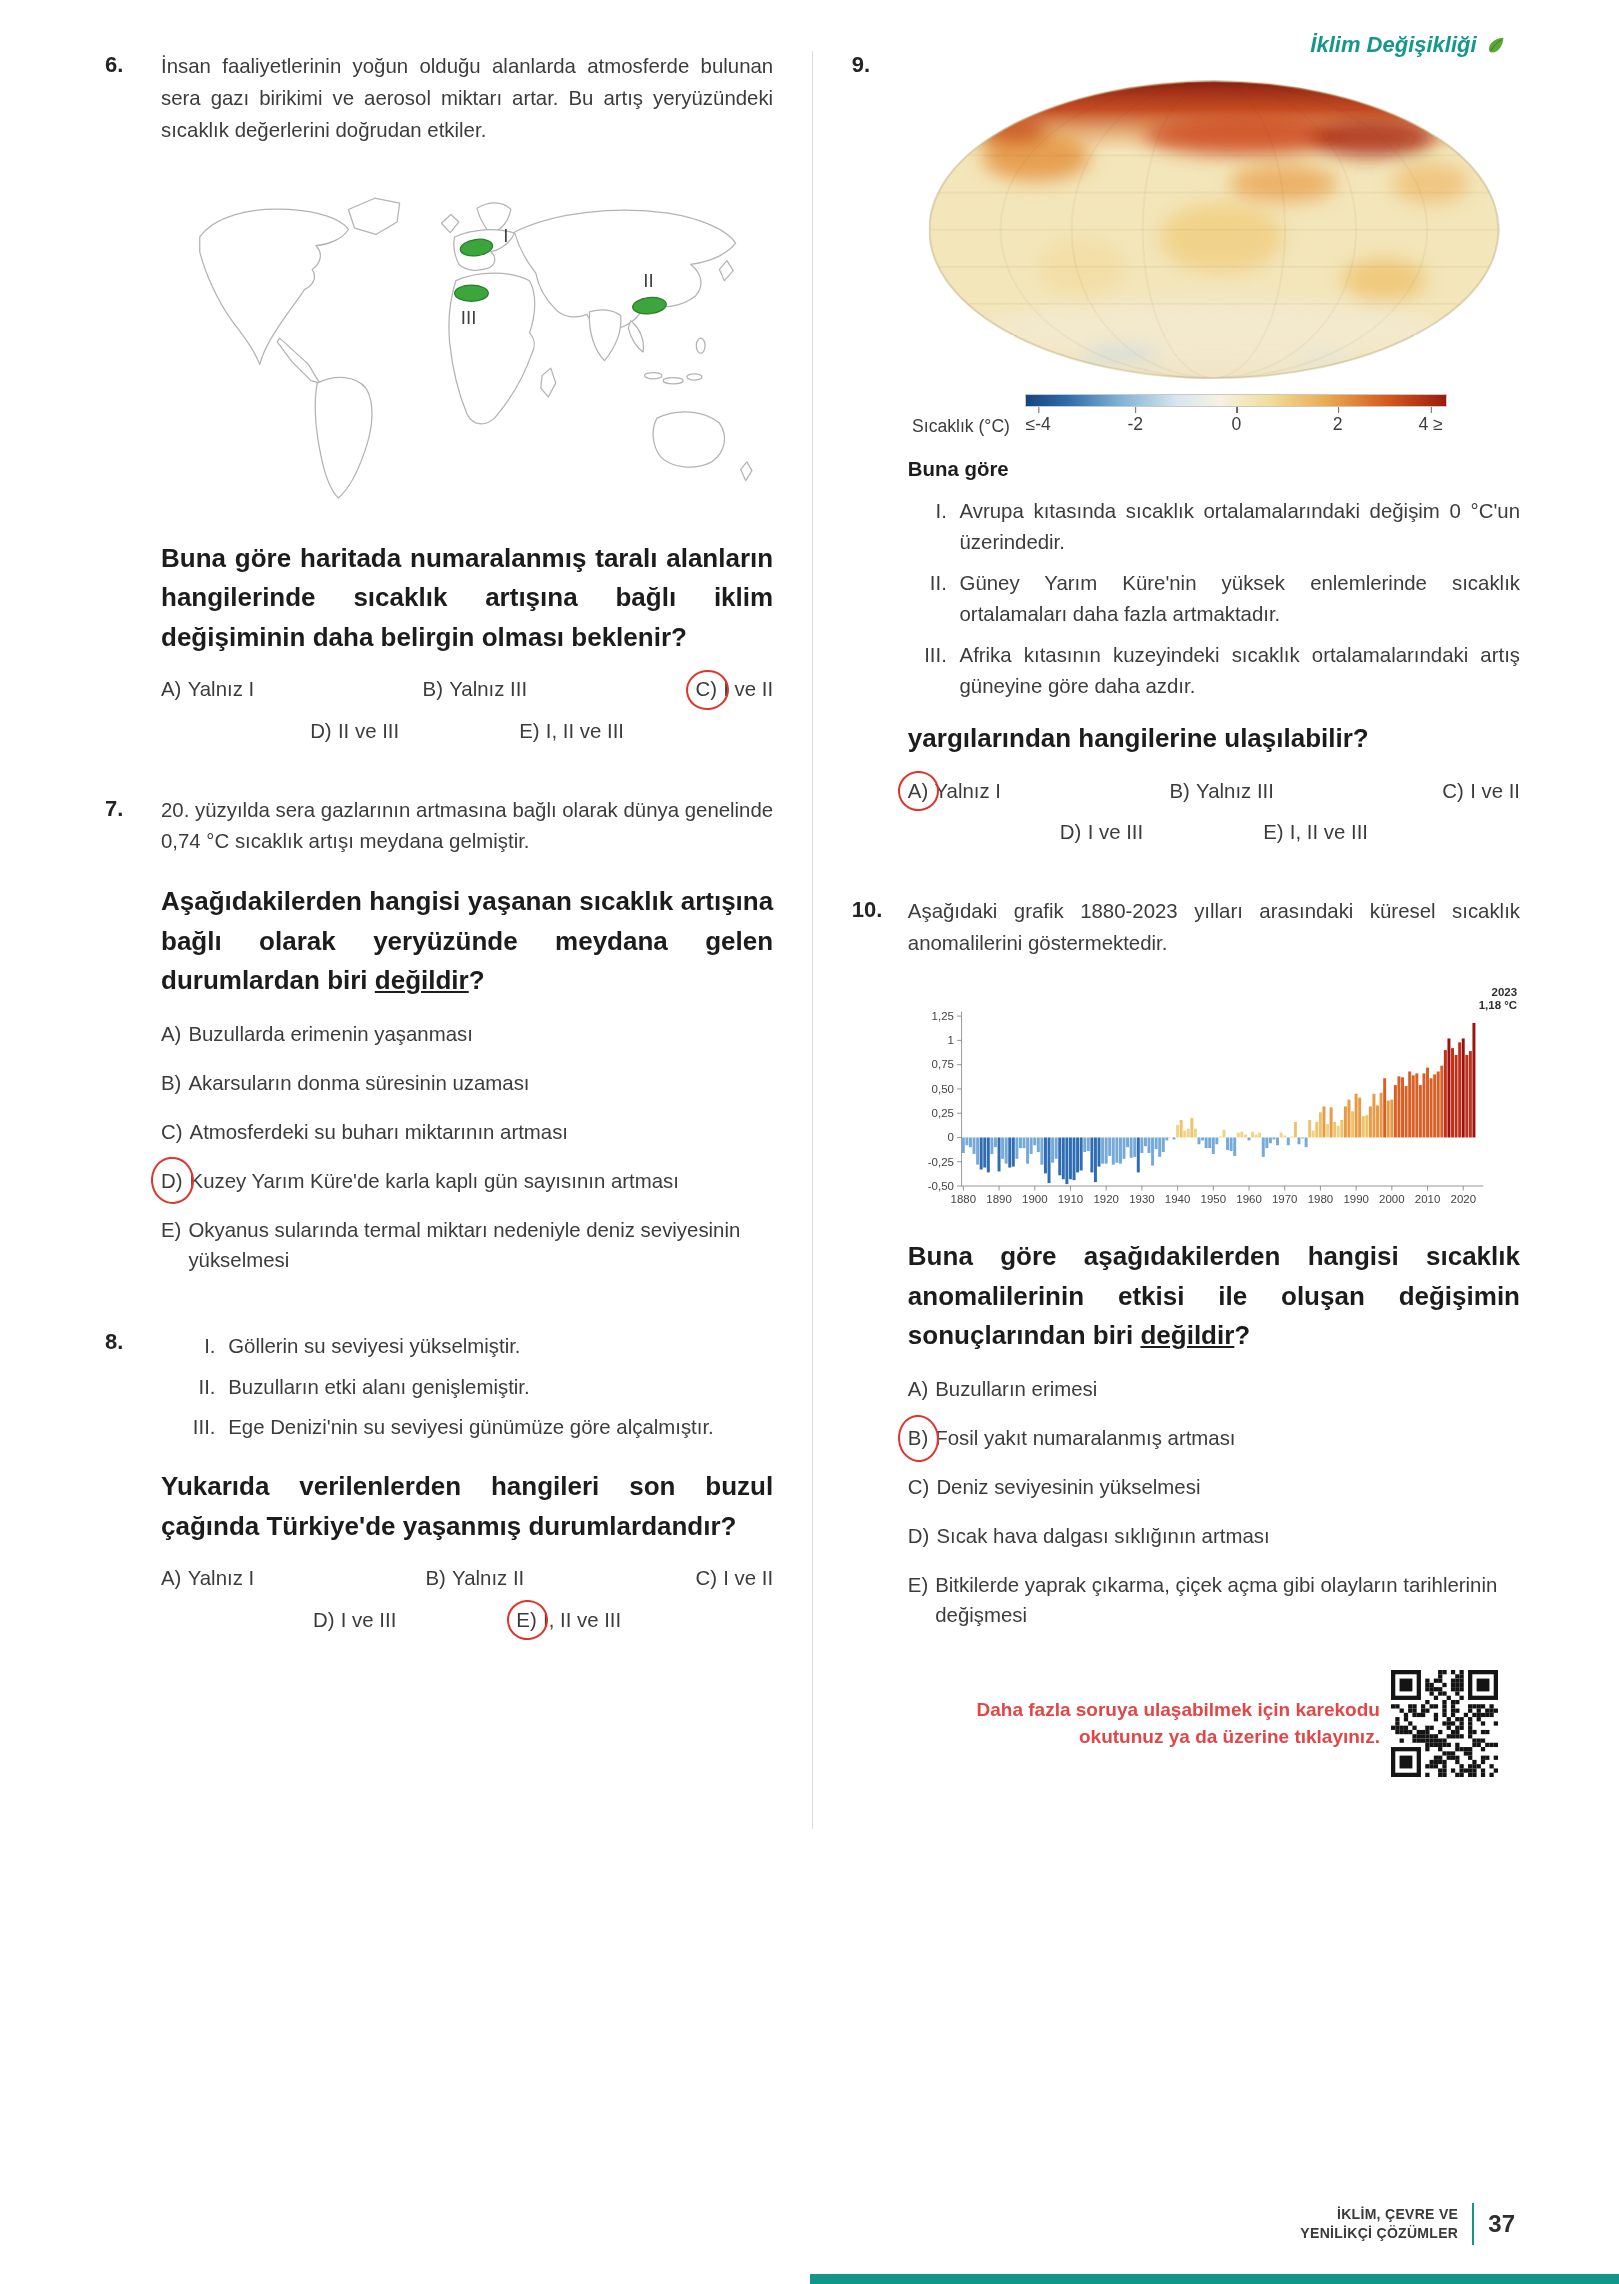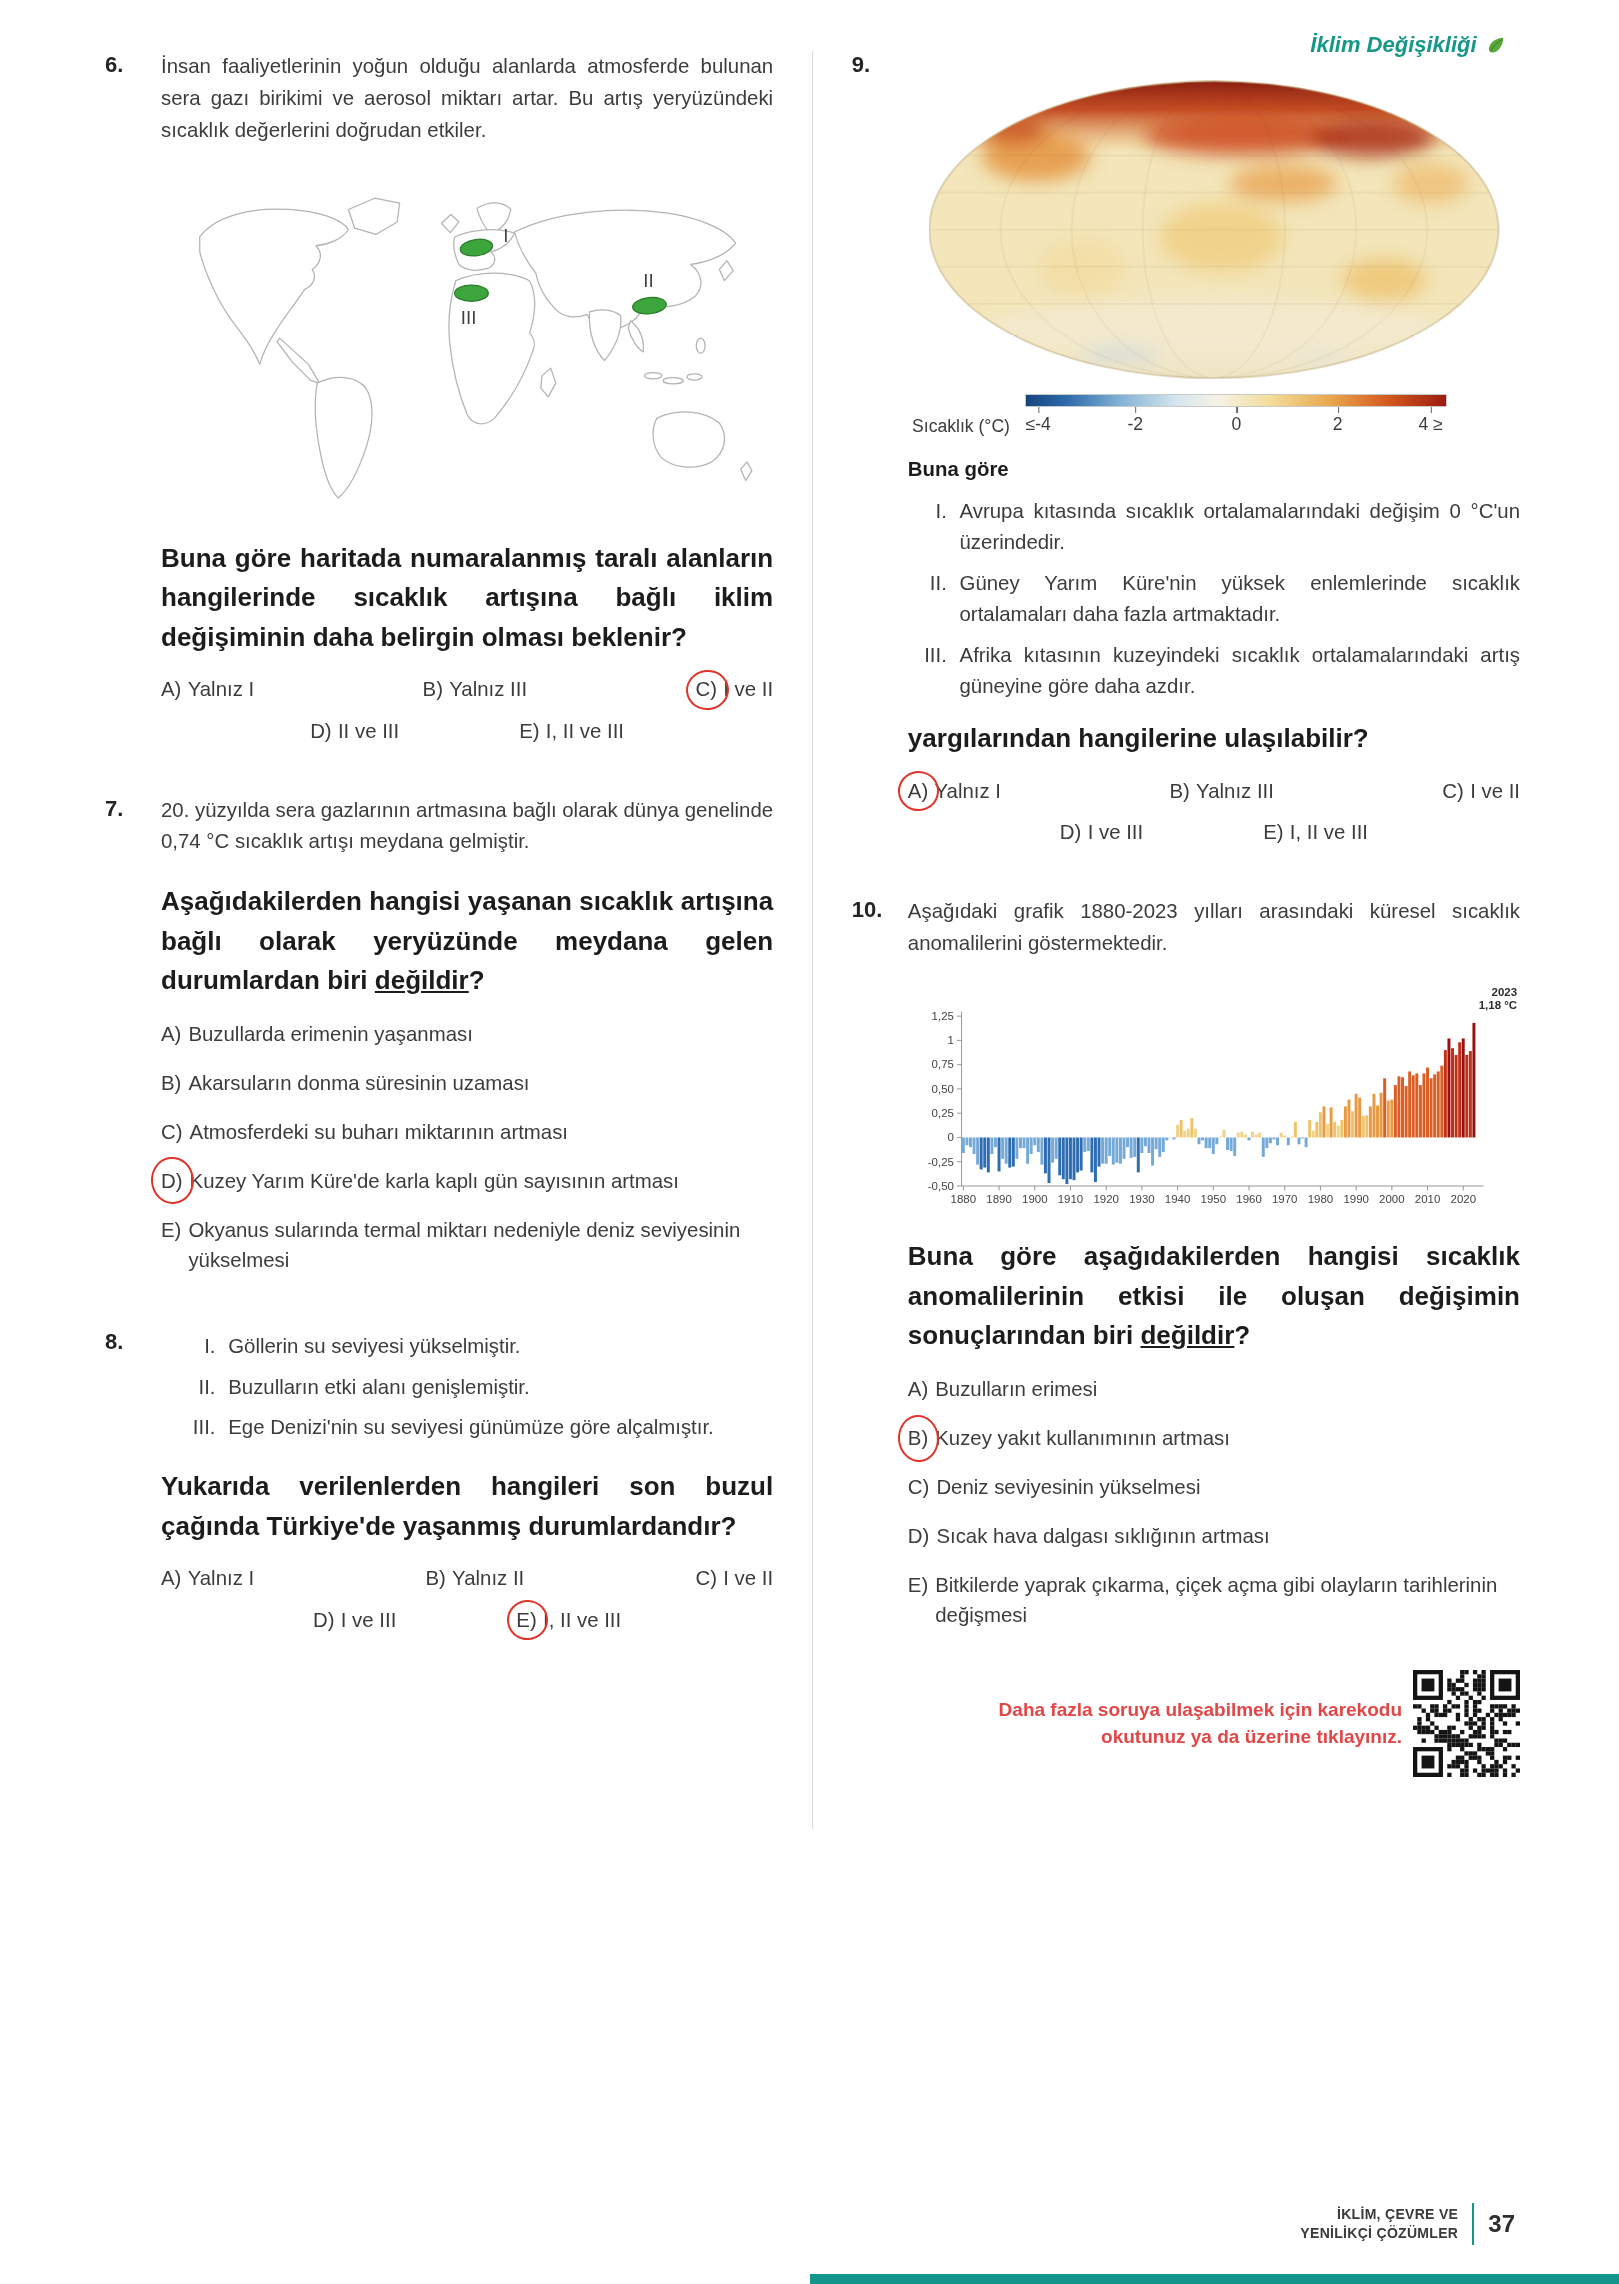--- a/index.html
+++ b/index.html
@@ -62,21 +62,21 @@
   .scale-ticks { position:relative; height:29.5px; }
   .scale-ticks span { position:absolute; top:7px; transform:translateX(-50%); font-size:17.6px; color:#3c3c3c; white-space:nowrap; }
   .scale-ticks span::before { content:""; position:absolute; left:50%; top:-7px; width:1.4px; height:5.6px; background:#666; }
 
   .chart-wrap { margin-top:24px; }
   .chart-wrap svg { width:100%; display:block; }
 
   .heading-bold { font-weight:bold; color:#1c1c1c; font-size:20.4px; margin-top:21px; margin-bottom:15.5px; }
 
   
-  .qr-block { display:flex; align-items:center; justify-content:flex-end; gap:11px; margin-top:39px; }
+  .qr-block { display:flex; align-items:center; justify-content:center; gap:11px; margin-top:39px; }
   .qr-text { color:#e24646; font-weight:bold; font-size:19px; line-height:1.45; text-align:right; max-width:450px; }
   .qr { width:107px; height:107px; flex:none; }
 
   
   .footer { position:absolute; right:105px; bottom:39px; display:flex; align-items:center; gap:14px; }
   .footer-label { text-align:right; font-size:14px; font-weight:bold; color:#3a3a3a; line-height:1.35; letter-spacing:0.3px; }
   .footer-sep { width:2.1px; height:42px; background:#12958a; }
   .footer-page { font-size:24px; font-weight:bold; color:#2e2e2e; }
   .bottom-bar { position:absolute; right:0; bottom:0; width:810px; height:9.8px; background:#12958a; }
 
@@ -527,21 +527,21 @@
           </div>
 
           <p class="stem"><span>Buna göre aşağıdakilerden hangisi sıcaklık anomalilerinin etkisi ile oluşan değişimin sonuçlarından biri </span><span class="uline">değildir</span><span>?</span></p>
 
           <div class="vopt">
               <span class="okey"><span>A)</span></span>
               <span class="vtext">Buzulların erimesi</span>
             </div>
           <div class="vopt">
               <span class="okey circled"><span>B)</span></span>
-              <span class="vtext">Kuzey yakıt kullanımının artması</span>
+              <span class="vtext">Fosil yakıt numaralanmış artması</span>
             </div>
           <div class="vopt">
               <span class="okey"><span>C)</span></span>
               <span class="vtext">Deniz seviyesinin yükselmesi</span>
             </div>
           <div class="vopt">
               <span class="okey"><span>D)</span></span>
               <span class="vtext">Sıcak hava dalgası sıklığının artması</span>
             </div>
           <div class="vopt">

